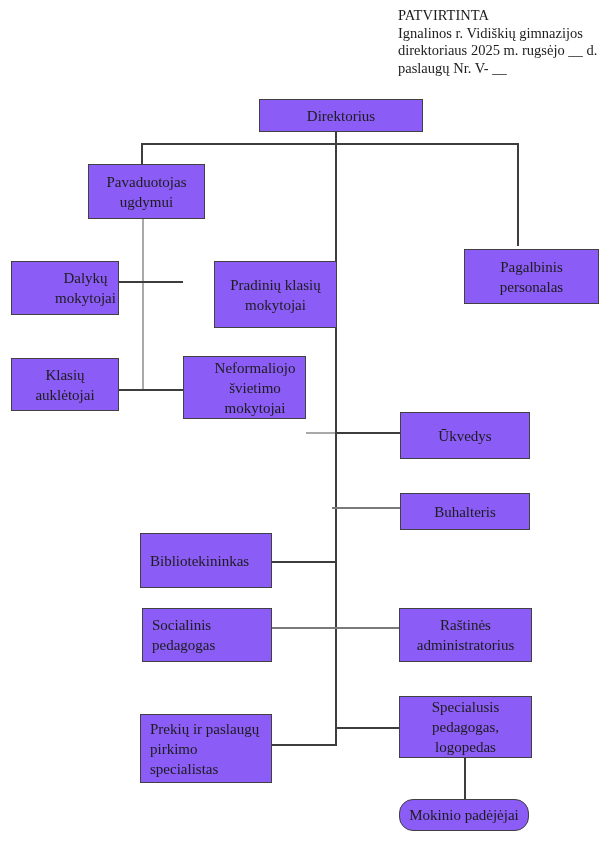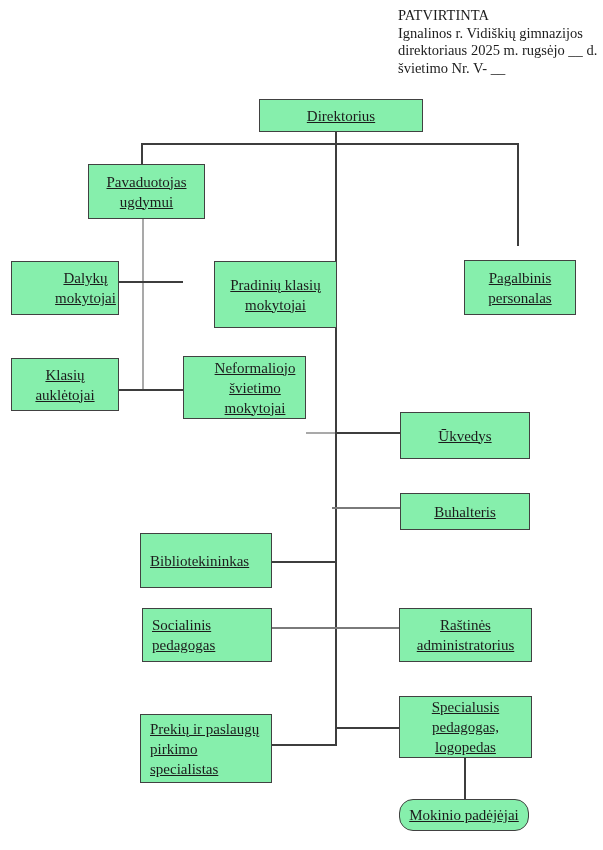--- a/index.html
+++ b/index.html
@@ -6,45 +6,45 @@
   .canvas{
     position:relative;width:603px;height:850px;background:#ffffff;
     font-family:"Liberation Serif","DejaVu Serif",serif;color:#1c1c1c;
     overflow:hidden;
   }
   .approval{
     position:absolute;left:398px;top:7px;width:202px;
     font-size:14.5px;line-height:17.5px;
   }
   .box{
-    position:absolute;box-sizing:border-box;background:#86efac;
+    position:absolute;box-sizing:border-box;background:#8b5cf6;
     border:1.5px solid #414141;
     display:flex;align-items:center;justify-content:center;
     text-align:center;font-size:15px;line-height:20px;
-    white-space:pre-line;padding:2px 3px;text-decoration:underline;
+    white-space:pre-line;padding:2px 3px;
   }
   .box.left{
     justify-content:flex-start;text-align:left;padding-left:9px;padding-right:3px;
   }
   .hline,.vline{position:absolute;background:#3d3d3d;}
   .hline{height:1.5px;}
   .vline{width:1.5px;}
   .lgray{background:#a9a9a9;}
   .mgray{background:#7a7a7a;}
 </style>
 </head>
 <body>
 
 <div class="canvas">
 
   <div class="approval">
     <div>PATVIRTINTA</div>
     <div>Ignalinos r. Vidiškių gimnazijos</div>
     <div>direktoriaus 2025 m. rugsėjo __ d.</div>
-    <div>švietimo Nr. V- __</div>
+    <div>paslaugų Nr. V- __</div>
   </div>
 
   <div class="vline" style="left:335px;top:131px;height:13px;"></div>
   <div class="hline" style="left:141px;top:143px;width:378px;"></div>
   <div class="vline" style="left:141px;top:143px;height:22px;"></div>
   <div class="vline" style="left:517px;top:143px;height:103px;"></div>
   <div class="vline" style="left:335px;top:143px;height:603px;"></div>
   <div class="vline lgray" style="left:142px;top:219px;width:2px;height:172px;"></div>
   <div class="hline" style="left:119px;top:281px;width:64px;"></div>
   <div class="hline" style="left:119px;top:389px;width:64px;"></div>
@@ -55,21 +55,21 @@
   <div class="hline mgray" style="left:271px;top:627px;width:128px;"></div>
   <div class="hline" style="left:335px;top:727px;width:64px;"></div>
   <div class="hline" style="left:271px;top:744px;width:66px;"></div>
   <div class="vline" style="left:464px;top:757px;height:42px;"></div>
 
   <div class="box" style="left:259px;top:99px;width:164px;height:33px;">Direktorius</div>
 
   <div class="box" style="left:88px;top:164px;width:117px;height:55px;">Pavaduotojas
 ugdymui</div>
 
-  <div class="box" style="left:464px;top:260px;width:112px;height:55px;">Pagalbinis
+  <div class="box" style="left:464px;top:249px;width:135px;height:55px;">Pagalbinis
 personalas</div>
 
   <div class="box" style="left:11px;top:261px;width:108px;height:54px;padding-left:44px;">Dalykų
 mokytojai</div>
 
   <div class="box" style="left:183px;top:261px;width:123px;height:67px;margin-left:31px;">Pradinių klasių
 mokytojai</div>
 
   <div class="box" style="left:11px;top:358px;width:108px;height:53px;">Klasių
 auklėtojai</div>

